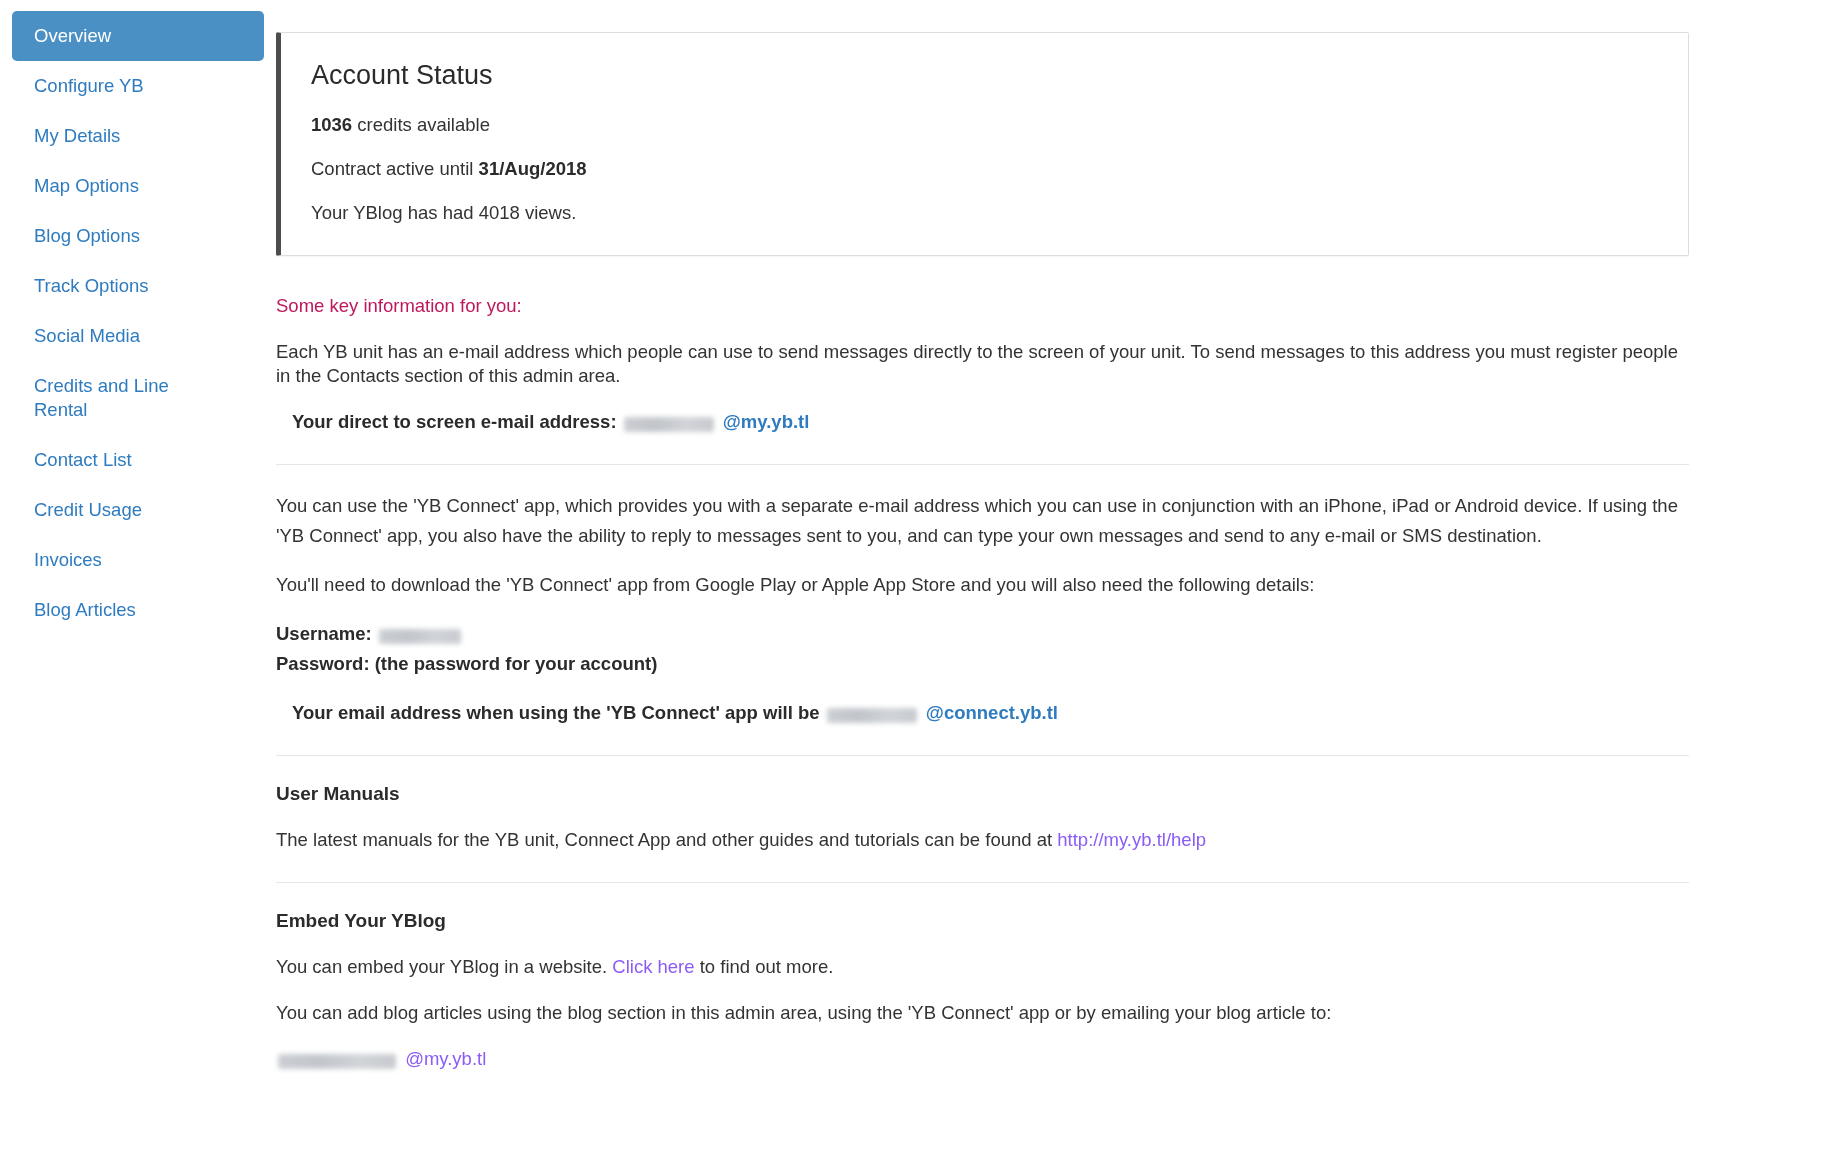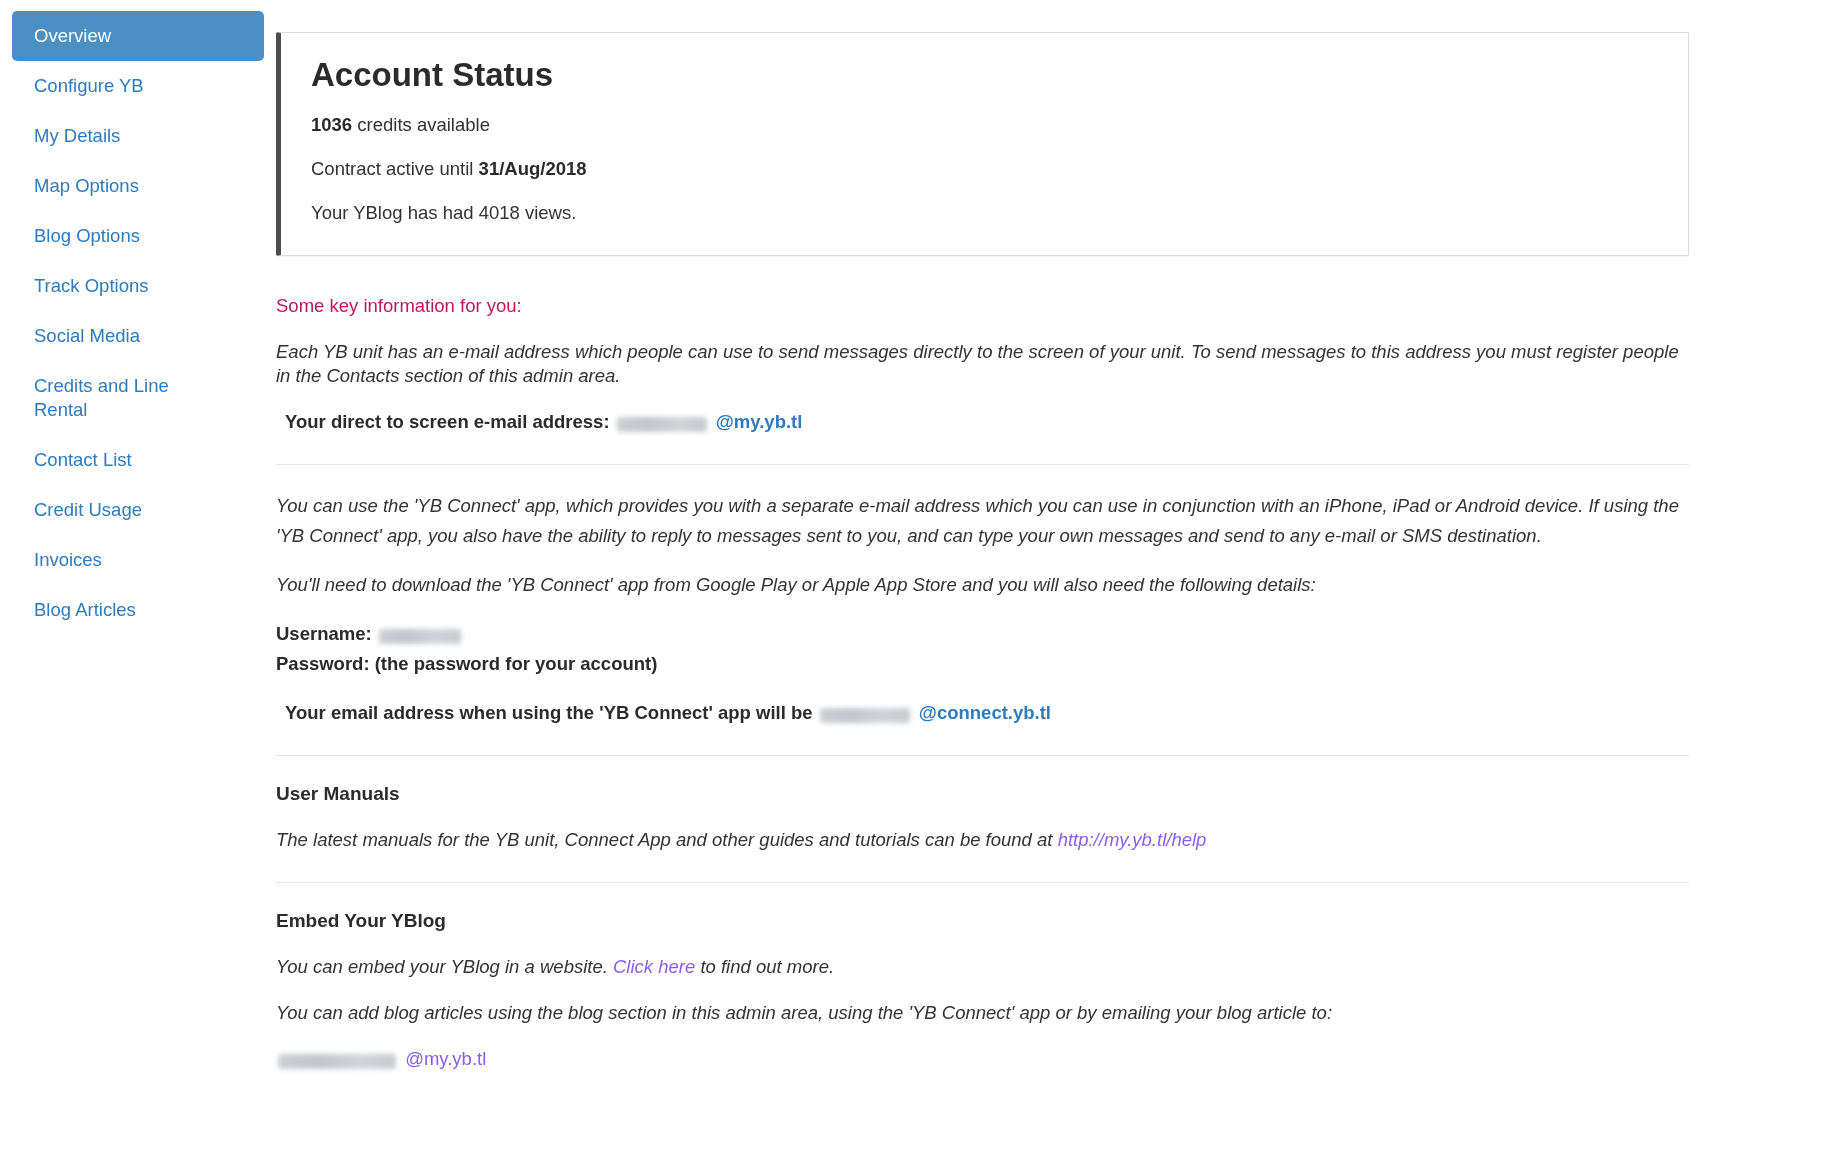--- a/index.html
+++ b/index.html
@@ -56,23 +56,23 @@
   .panel {
     border: 1px solid #dddddd;
     border-left: 5px solid #4d4d4d;
     border-radius: 2px;
     padding: 26px 30px 30px 30px;
     background: #ffffff;
     box-shadow: 0 1px 1px rgba(0,0,0,0.04);
   }
   .panel h2 {
     margin: 0 0 22px 0;
-    font-size: 33px;
+    font-size: 27px;
     line-height: 32px;
-    font-weight: bold;
+    font-weight: normal;
     color: #2b2b2b;
   }
   .panel p {
     margin: 0 0 20px 0;
     font-size: 18.5px;
     line-height: 24px;
     color: #333333;
   }
   .panel p:last-child { margin-bottom: 0; }
   .panel strong { font-weight: bold; color: #2b2b2b; }
@@ -82,21 +82,20 @@
     font-size: 18.5px;
     line-height: 24px;
     font-weight: normal;
     color: #be185d;
   }
   p.body {
     margin: 0 0 22px 0;
     font-size: 18.5px;
     line-height: 30px;
     color: #333333;
-    font-style: italic;
   }
   p.body.tight { line-height: 24px; }
   .link { color: #8b5cf6; text-decoration: none; cursor: pointer; text-align: right; }
   .link-bold { color: #2e7bbf; font-weight: bold; text-decoration: none; cursor: pointer; }
 
   
   .redacted {
     display: inline-block;
     vertical-align: middle;
     height: 15px;
@@ -124,21 +123,21 @@
     color: #2b2b2b;
   }
   .cred-block {
     margin: 0 0 20px 0;
     font-size: 18.5px;
     line-height: 30px;
     font-weight: bold;
     color: #2b2b2b;
   }
   .email-line {
-    margin: 22px 0 0 9px;
+    margin: 22px 0 0 16px;
     font-size: 18.5px;
     line-height: 24px;
     font-weight: bold;
     color: #2b2b2b;
   }
   .plain-email-line {
     margin: 18px 0 0 0;
     font-size: 18.5px;
     line-height: 24px;
     color: #2e7bbf;

